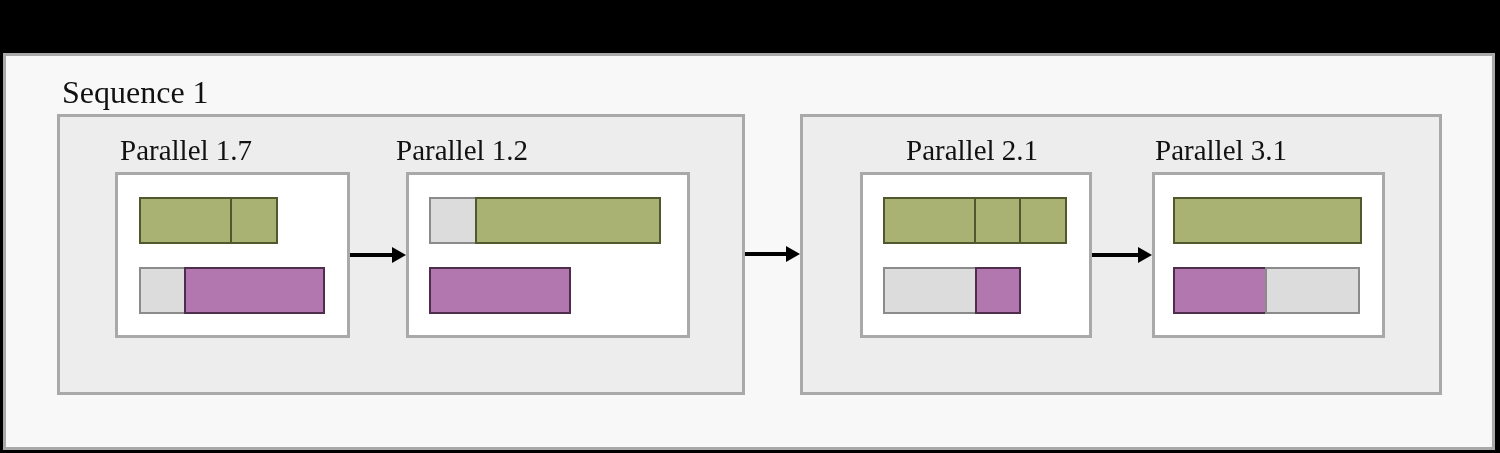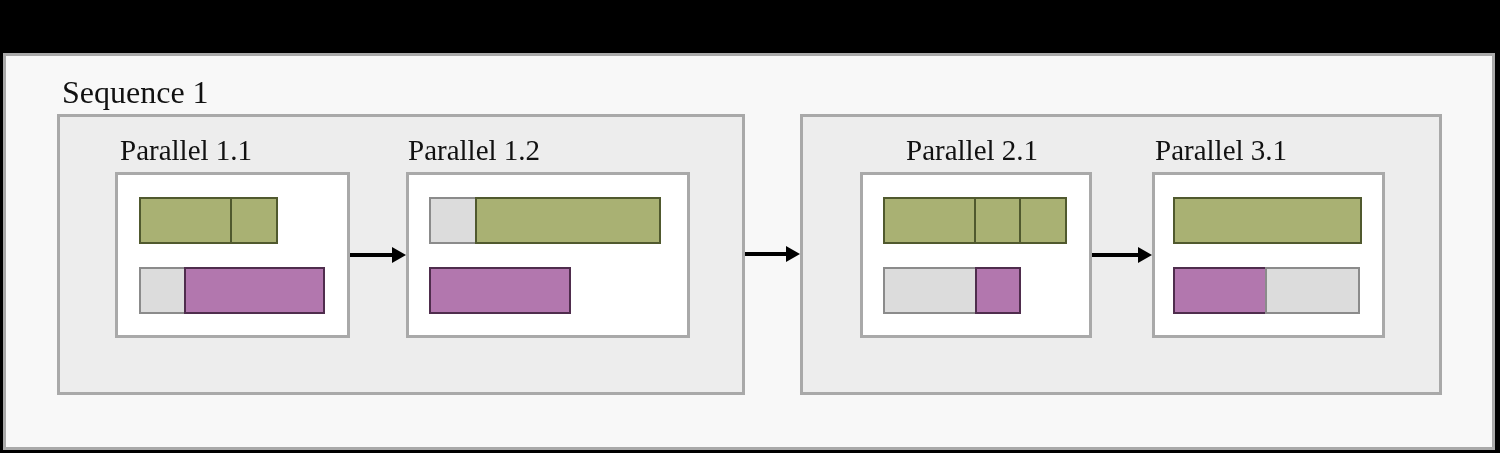--- a/index.html
+++ b/index.html
@@ -38,31 +38,31 @@
     border-left:14px solid #000;
   }
 </style>
 </head>
 <body>
 
 <div id="stage">
   <div class="panel outer-panel"></div>
 <div class="seq-label" style="left: 62px; top: 76px;">Sequence 1</div>
     <div class="panel seq-box" style="border-color: rgb(169, 169, 169); left: 57px; top: 114px; width: 688px; height: 281px;"></div>
-    <div class="par-label" style="left: 120px; top: 136px;">Parallel 1.1</div>
+    <div class="par-label" style="left: 120px; top: 136px;">Parallel 1.7</div>
     <div class="panel par-box" style="border-color: rgb(169, 169, 169); left: 115px; top: 172px; width: 235px; height: 166px;"></div>
     <div class="bar" style="left: 139px; top: 197px;">
       <div class="seg" style="width: 93px; background: rgb(169, 177, 115); border-color: rgb(80, 89, 46);"></div>
       <div class="seg" style="width: 48px; background: rgb(169, 177, 115); border-color: rgb(80, 89, 46);"></div>
     </div>
     <div class="bar" style="left: 139px; top: 267px;">
       <div class="seg" style="width: 47px; background: rgb(220, 220, 220); border-color: rgb(139, 139, 139);"></div>
       <div class="seg" style="width: 141px; background: rgb(178, 119, 174); border-color: rgb(79, 45, 77);"></div>
     </div>
-    <div class="par-label" style="left: 408px; top: 136px; text-align: right;">Parallel 1.2</div>
+    <div class="par-label" style="left: 396px; top: 136px; text-align: right;">Parallel 1.2</div>
     <div class="panel par-box" style="border-color: rgb(169, 169, 169); left: 406px; top: 172px; width: 284px; height: 166px;"></div>
     <div class="bar" style="left: 429px; top: 197px;">
       <div class="seg" style="width: 48px; background: rgb(220, 220, 220); border-color: rgb(139, 139, 139);"></div>
       <div class="seg" style="width: 186px; background: rgb(169, 177, 115); border-color: rgb(80, 89, 46);"></div>
     </div>
     <div class="bar" style="left: 429px; top: 267px;">
       <div class="seg" style="width: 142px; background: rgb(178, 119, 174); border-color: rgb(79, 45, 77);"></div>
     </div>
     <div class="panel seq-box" style="border-color: rgb(169, 169, 169); left: 800px; top: 114px; width: 642px; height: 281px;"></div>
     <div class="par-label" style="left: 862px; top: 136px; margin-left: 44px;">Parallel 2.1</div>

